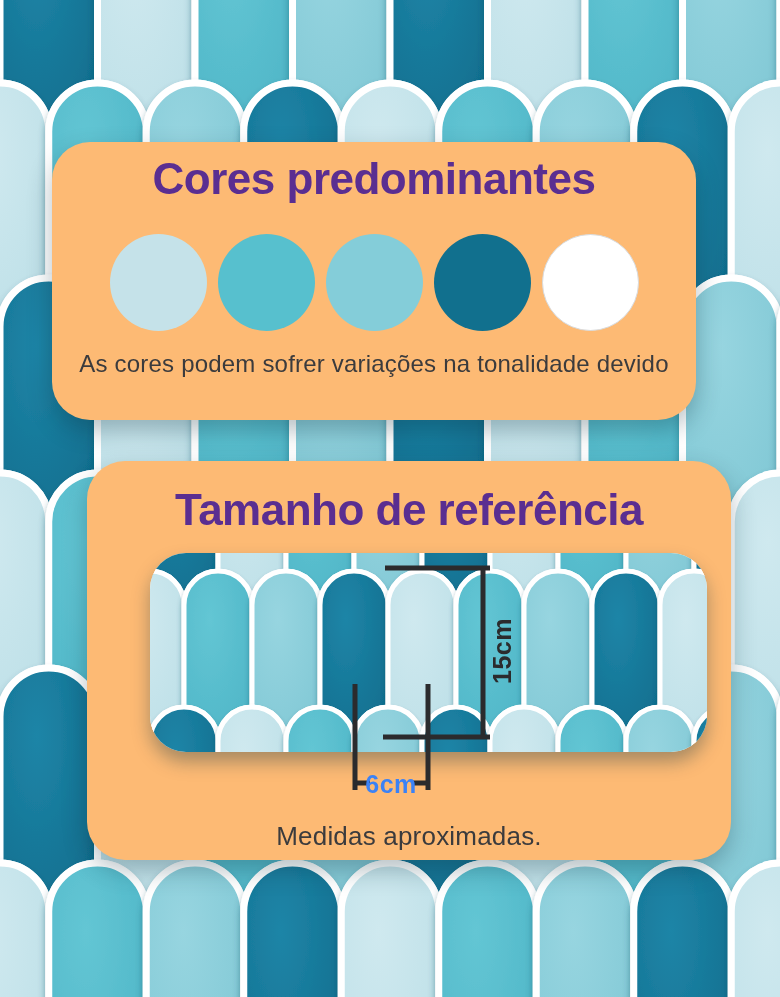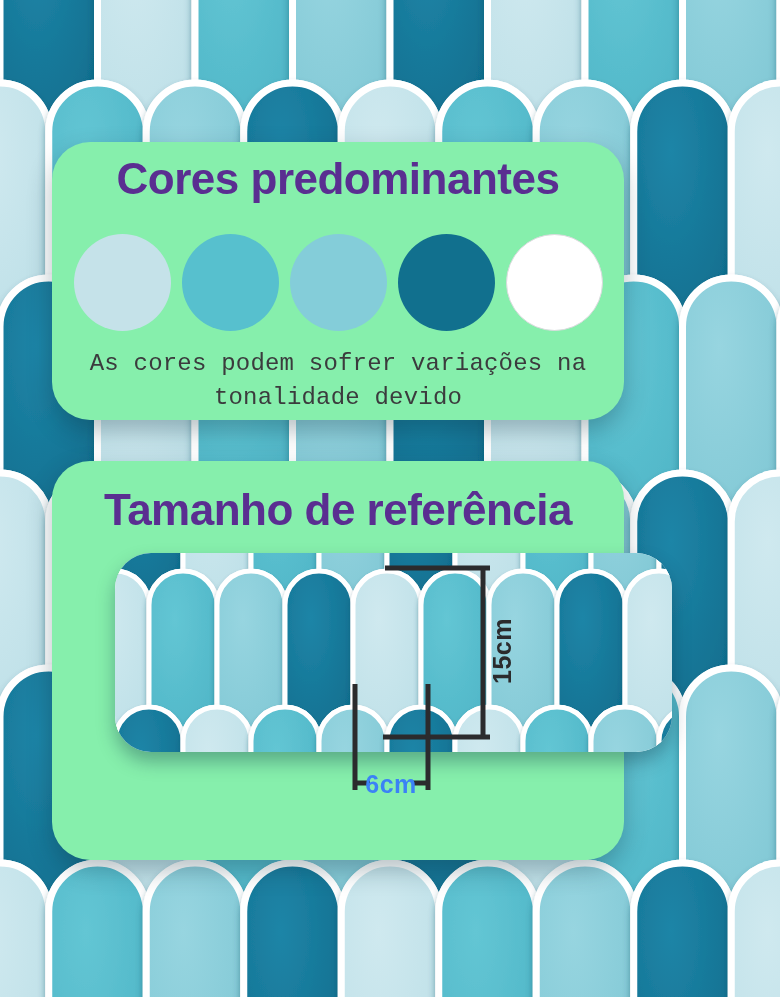--- a/index.html
+++ b/index.html
@@ -5,43 +5,43 @@
   html,body { margin:0; padding:0; }
   body {
     width:780px; height:997px; position:relative; overflow:hidden;
     background:#ffffff;
     font-family:"Liberation Sans","DejaVu Sans",sans-serif;
   }
   #page { position:absolute; inset:0; width:780px; height:997px; }
   .bg-svg { position:absolute; left:0; top:0; width:780px; height:997px; display:block; }
 
   .card {
-    position:absolute; left:52px; width:572px;
-    background:#86efac; border-radius:38px;
+    position:absolute; left:52px; width:644px;
+    background:#fdba74; border-radius:38px;
     box-shadow:0 10px 24px rgba(12,45,60,0.30);
   }
   #card-colors { top:142px; height:278px; }
-  #card-size   { top:461px; height:399px; }
+  #card-size   { top:461px; height:399px;margin-left:35px; }
 
   .card-title {
     position:absolute; left:0; right:0; margin:0; text-align:center;
     font-weight:bold; font-size:44px; line-height:50px; letter-spacing:-0.5px;
   }
   #card-colors .card-title { top:12px; }
   #card-size   .card-title { top:24px; }
 
   .swatch-row {
     position:absolute; top:92px; left:0; right:0;
     display:flex; justify-content:center; gap:11px;
   }
   .swatch { width:97px; height:97px; border-radius:50%; box-sizing:border-box; }
 
   .note {
     position:absolute; left:0; right:0; margin:0; text-align:center;
-    color:#3b3b3d; font-size:24px; line-height:34px; letter-spacing:0.2px;font-family:Liberation Mono, monospace;
+    color:#3b3b3d; font-size:24px; line-height:34px; letter-spacing:0.2px;
   }
   #colors-note { top:205px; }
   #size-note   { top:360px; font-size:26px; line-height:30px; }
 
   #ref-swatch {
     position:absolute; left:63px; top:92px; width:557px; height:199px;
     border-radius:36px; overflow:hidden;
     box-shadow:0 10px 18px rgba(12,50,65,0.35);
     background:#ffffff;
   }
@@ -208,20 +208,21 @@
           <path d="M 136 290 L 136 188 A 34 34 0 0 1 204 188 L 204 290 A 34 34 0 0 0 170 324 A 34 34 0 0 0 136 290 Z" fill="url(#ref-g-teal)" stroke="#ffffff" stroke-width="5" stroke-linejoin="round" filter="url(#ref-sh)"></path>
           <path d="M 204 290 L 204 188 A 34 34 0 0 1 272 188 L 272 290 A 34 34 0 0 0 238 324 A 34 34 0 0 0 204 290 Z" fill="url(#ref-g-light)" stroke="#ffffff" stroke-width="5" stroke-linejoin="round" filter="url(#ref-sh)"></path>
           <path d="M 272 290 L 272 188 A 34 34 0 0 1 340 188 L 340 290 A 34 34 0 0 0 306 324 A 34 34 0 0 0 272 290 Z" fill="url(#ref-g-dark)" stroke="#ffffff" stroke-width="5" stroke-linejoin="round" filter="url(#ref-sh)"></path>
           <path d="M 340 290 L 340 188 A 34 34 0 0 1 408 188 L 408 290 A 34 34 0 0 0 374 324 A 34 34 0 0 0 340 290 Z" fill="url(#ref-g-pale)" stroke="#ffffff" stroke-width="5" stroke-linejoin="round" filter="url(#ref-sh)"></path>
           <path d="M 408 290 L 408 188 A 34 34 0 0 1 476 188 L 476 290 A 34 34 0 0 0 442 324 A 34 34 0 0 0 408 290 Z" fill="url(#ref-g-teal)" stroke="#ffffff" stroke-width="5" stroke-linejoin="round" filter="url(#ref-sh)"></path>
           <path d="M 476 290 L 476 188 A 34 34 0 0 1 544 188 L 544 290 A 34 34 0 0 0 510 324 A 34 34 0 0 0 476 290 Z" fill="url(#ref-g-light)" stroke="#ffffff" stroke-width="5" stroke-linejoin="round" filter="url(#ref-sh)"></path>
           <path d="M 544 290 L 544 188 A 34 34 0 0 1 612 188 L 612 290 A 34 34 0 0 0 578 324 A 34 34 0 0 0 544 290 Z" fill="url(#ref-g-dark)" stroke="#ffffff" stroke-width="5" stroke-linejoin="round" filter="url(#ref-sh)"></path>
           <path d="M 612 290 L 612 188 A 34 34 0 0 1 680 188 L 680 290 A 34 34 0 0 0 646 324 A 34 34 0 0 0 612 290 Z" fill="url(#ref-g-pale)" stroke="#ffffff" stroke-width="5" stroke-linejoin="round" filter="url(#ref-sh)"></path>
         </svg>
     </div>
+    <p class="note" id="size-note">Medidas aproximadas.</p>
   </section>
 
   <svg class="overlay" viewBox="0 0 780 997">
     <line x1="385" y1="568" x2="490" y2="568" stroke-width="5" stroke="#2b2b2d"></line>
     <line x1="483" y1="568" x2="483" y2="737" stroke-width="5" stroke="#2b2b2d"></line>
     <line x1="383" y1="737" x2="490" y2="737" stroke-width="5" stroke="#2b2b2d"></line>
     <line x1="355" y1="684" x2="355" y2="790" stroke-width="5" stroke="#2b2b2d"></line>
     <line x1="428" y1="684" x2="428" y2="790" stroke-width="5" stroke="#2b2b2d"></line>
     <line x1="355" y1="783" x2="370" y2="783" stroke-width="5" stroke="#2b2b2d"></line>
     <line x1="413" y1="783" x2="428" y2="783" stroke-width="5" stroke="#2b2b2d"></line>

